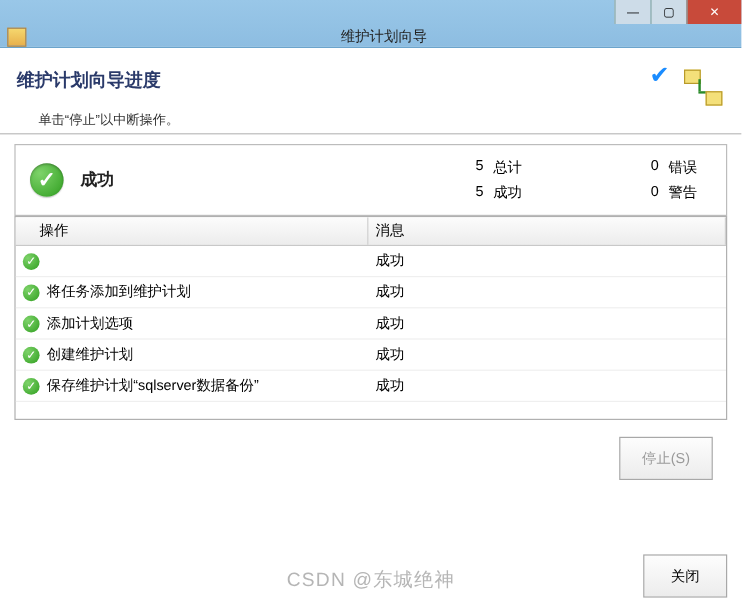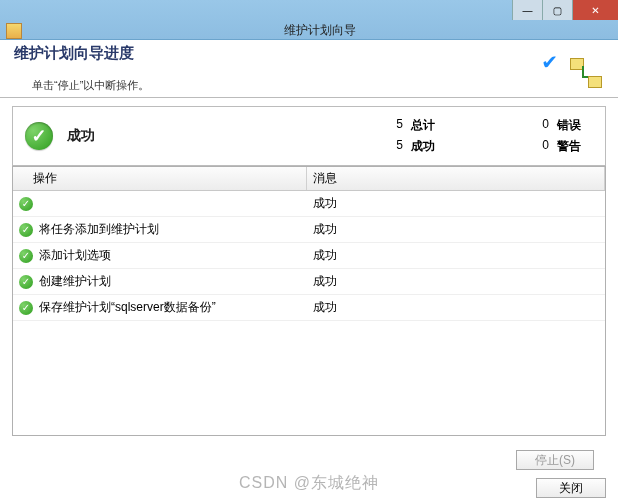--- a/index.html
+++ b/index.html
@@ -12,21 +12,21 @@
 }
 .titlebar .app-icon { width: 16px; height: 16px; margin-left: 6px;
   background: linear-gradient(#f5d76e,#e8b04b); border:1px solid #b8863b; }
 .titlebar .title { flex:1; text-align:center; font-size:12px; color:#222; }
 .win-controls { display:flex; height:20px; position:absolute; right:0; top:0; }
 .win-btn { width:30px; height:20px; display:flex; align-items:center; justify-content:center;
   background:#c9dbea; border-left:1px solid #8aa; font-size:10px; }
 .win-btn.close { background:#c84a3a; color:#fff; width:46px; }
 .win-btn.min,.win-btn.max { background:#cddce8; }
 
-.header { padding: 4px 14px 4px 14px; position:relative; }
+.header { padding: 18px 14px 4px 14px; position:relative; }
 .header .h1 { font-size:15px; font-weight:bold; color:#2a3a6a; }
 .header .sub { font-size:11px; color:#333; margin-left:18px; margin-top:15px; }
 .header .check { position:absolute; right:60px; top:10px; color:#1a8cff; font-size:20px; }
 .header .diagram { position:absolute; right:12px; top:16px; width:40px; height:36px; }
 .diagram .box { position:absolute; width:14px; height:12px; background:#f4e07a; border:1px solid #b89a2a; }
 .diagram .b1 { left:4px; top:2px; }
 .diagram .b2 { left:22px; top:20px; }
 .diagram .arrow { position:absolute; left:14px; top:10px; width:14px; height:14px; }
 .diagram .arrow::before { content:""; position:absolute; width:2px; height:10px; background:#2a8a2a; left:2px; top:0; }
 .diagram .arrow::after { content:""; position:absolute; width:10px; height:2px; background:#2a8a2a; left:2px; top:10px; }
@@ -38,40 +38,40 @@
   display:flex; align-items:center;
 }
 .big-check { width:28px; height:28px; border-radius:50%;
   background:radial-gradient(circle at 30% 30%,#7ed36a,#2f9e1f);
   display:flex; align-items:center; justify-content:center; color:#fff; font-size:18px; font-weight:bold;
   box-shadow:0 1px 2px rgba(0,0,0,.3) inset, 0 1px 1px rgba(0,0,0,.2);
 }
 .summary-title { font-size:14px; font-weight:bold; margin-left:14px; color:#222; flex:0 0 160px; }
 .summary-grid { display:grid; grid-template-columns:auto auto auto auto; column-gap:8px; row-gap:4px; font-size:12px; margin-left:auto; }
 .summary-grid .num { text-align:right; min-width:14px; }
-.summary-grid .lab { min-width:36px;font-weight:bold; }
+.summary-grid .lab { min-width:36px; }
 .summary-grid .col2 { margin-left:80px; }
 
 .details-label { font-size:12px; margin:12px 0 4px 2px; }
-.grid-box { border:1px solid #b0b0b0; height:270px; background:#fff; overflow:hidden; }
+.grid-box { border:1px solid #b0b0b0; height:170px; background:#fff; overflow:hidden; }
 .grid-head { display:flex; background:linear-gradient(#fcfcfc,#ececec); border-bottom:1px solid #c8c8c8; font-size:12px; }
 .grid-head .cell { padding:3px 6px; border-right:1px solid #d0d0d0; }
 .c-act { flex:0 0 294px; display:flex; align-items:center; }
 .c-stat { flex:0 0 130px; }
 .c-msg { flex:1;font-family:Liberation Serif, serif; }
 .hd-icon { width:14px; display:inline-block; }
 .row { display:flex; font-size:12px; border-bottom:1px solid #efefef; }
 .row .cell { padding:4px 6px; }
 .row .c-act { display:flex; align-items:center; gap:6px; }
 .sm-check { width:14px; height:14px; border-radius:50%;
   background:radial-gradient(circle at 30% 30%,#7ed36a,#2f9e1f);
   display:flex; align-items:center; justify-content:center; color:#fff; font-size:10px; }
 
 .button-bar { display:flex; justify-content:flex-end; gap:10px; padding:14px 12px 0 12px; }
-.btn { height:20px; border:1px solid #a8a8a8; background:linear-gradient(#fdfdfd,#ececec);
+.btn { height:36px; border:1px solid #a8a8a8; background:linear-gradient(#fdfdfd,#ececec);
   font-size:12px; padding:0 18px; display:flex; align-items:center; gap:10px; }
 .btn.disabled { color:#9a9a9a; }
 .btn .drop { font-size:9px; color:#555; margin-left:6px; }
 .sep { width:1px; background:#bcbcbc; align-self:stretch; margin-left:6px; }
 .close-btn-wrap { position:absolute; right:12px; bottom:6px; }
 .btn.close2 { padding:0 22px;align-items:center; }
 
 .watermark { position:absolute; bottom:10px; left:50%; transform:translateX(-50%);
   font-size:16px; color:rgba(120,120,120,.55); letter-spacing:1px; pointer-events:none;text-align:right; }
 </style>

